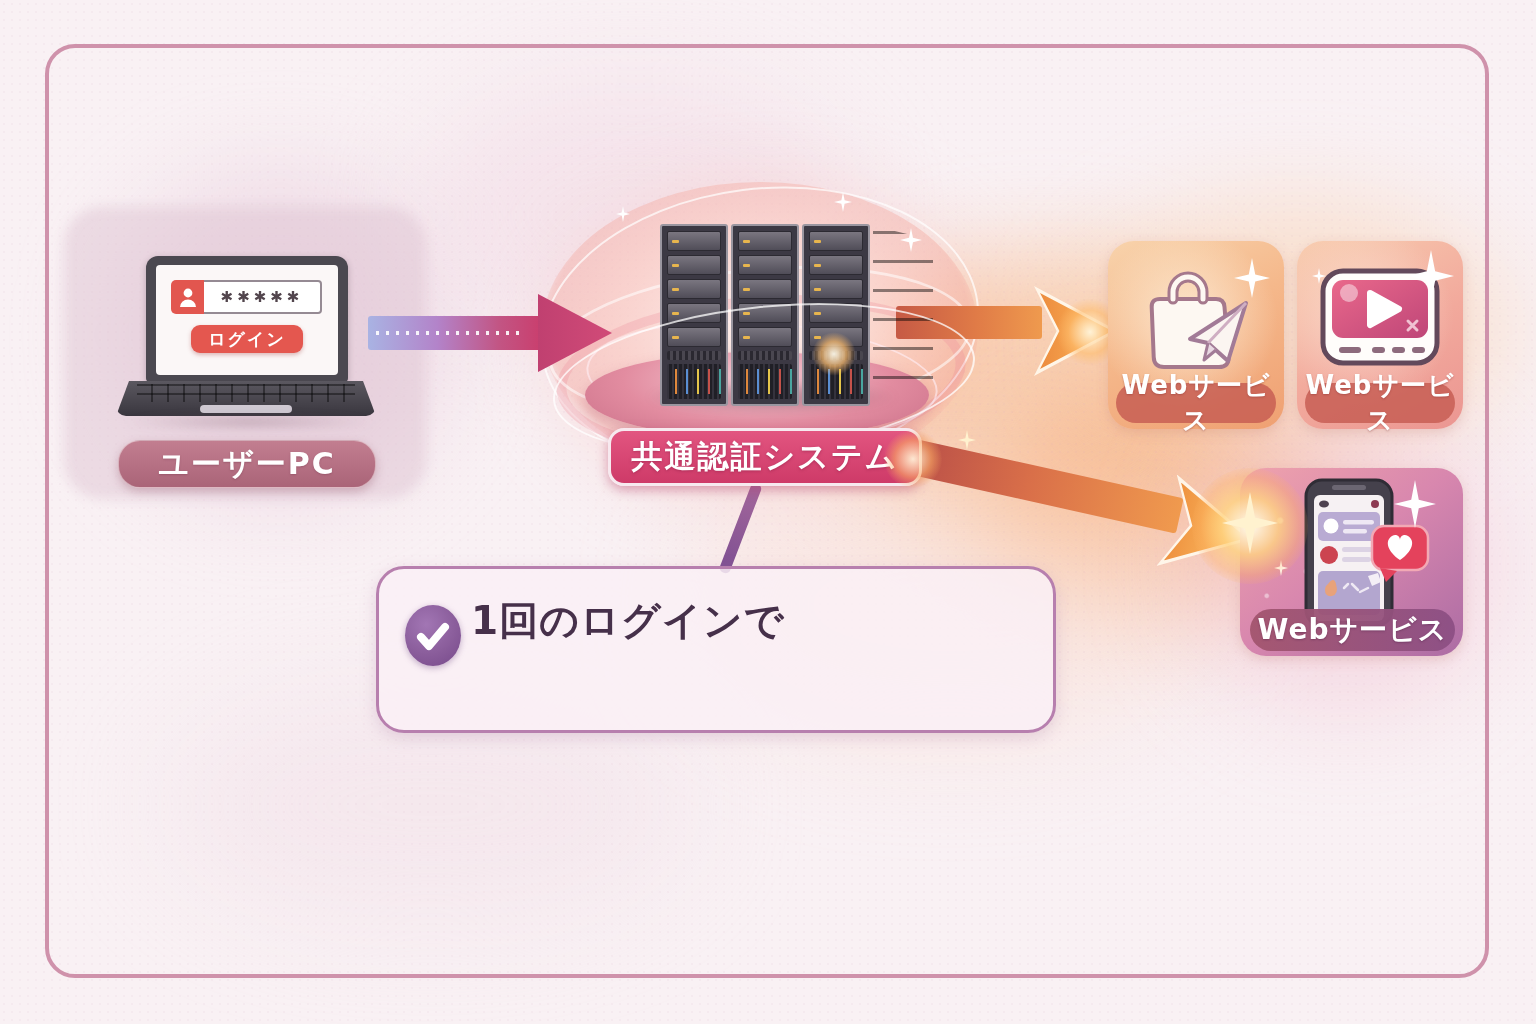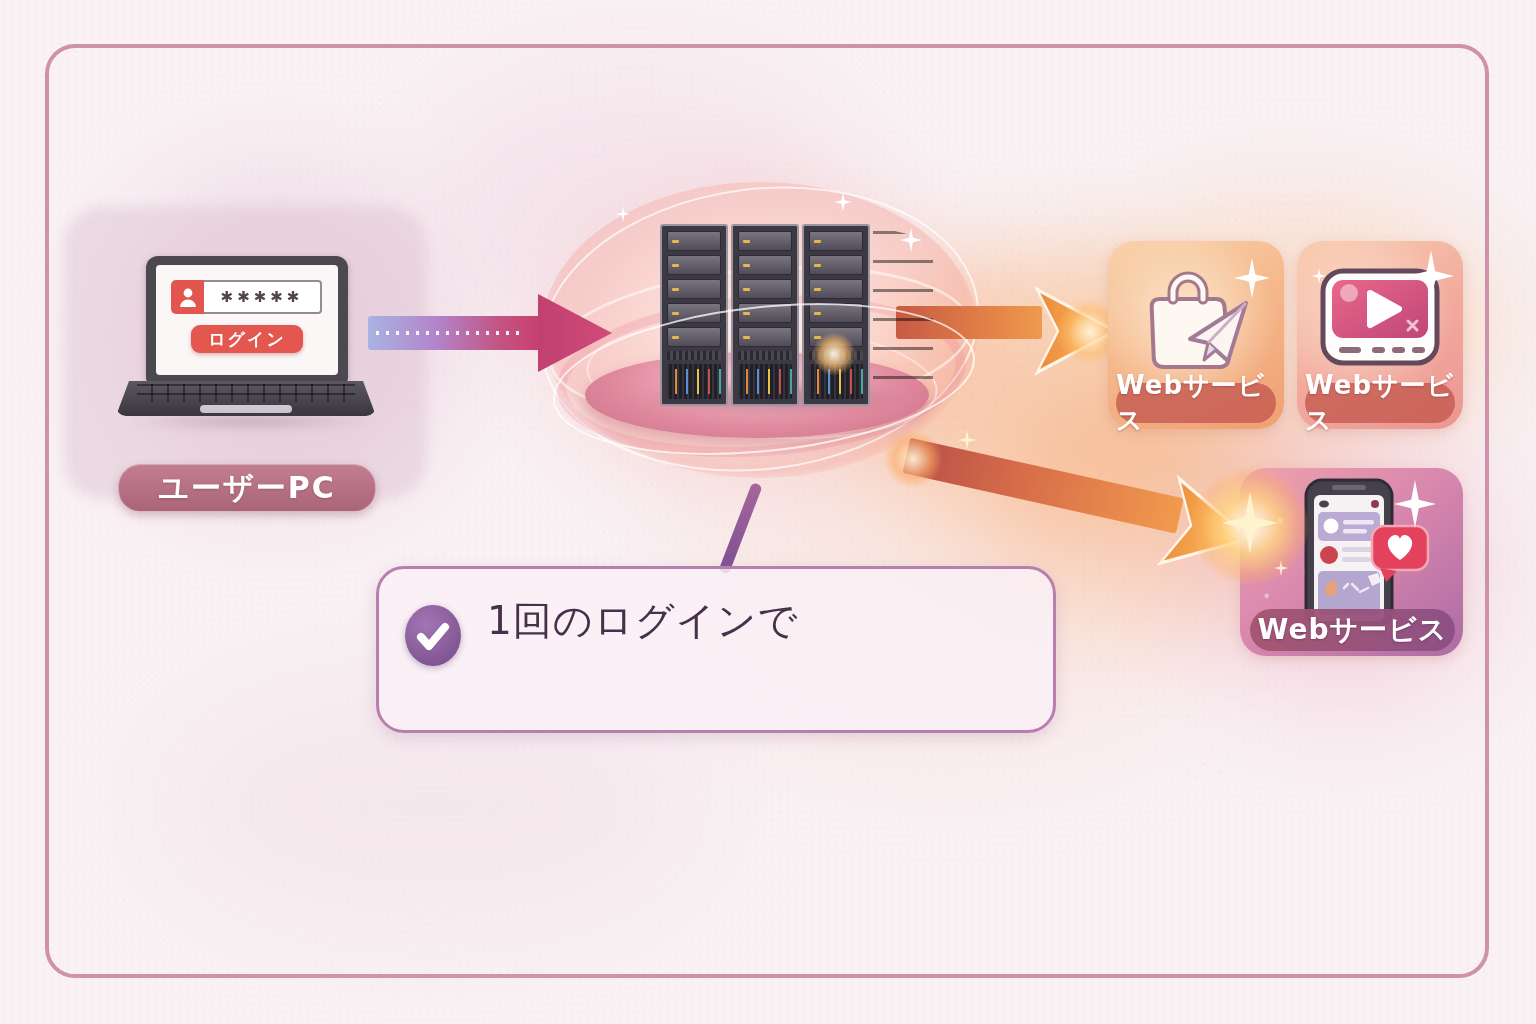--- a/index.html
+++ b/index.html
@@ -49,21 +49,21 @@
     clip-path:polygon(5% 0,95% 0,100% 100%,0 100%);border-radius:0 0 10px 10px;}
   .laptop-kbd::before{content:"";position:absolute;left:8%;right:8%;top:3px;height:18px;
     background-image:repeating-linear-gradient(90deg,transparent 0 14px,rgba(0,0,0,.4) 14px 16px),
       repeating-linear-gradient(0deg,transparent 0 7px,rgba(0,0,0,.4) 7px 9px);}
   .trackpad{position:absolute;left:50%;bottom:3px;transform:translateX(-50%);
     width:92px;height:8px;background:#cfc9d2;border-radius:4px;}
   .laptop-shadow{position:absolute;left:122px;top:414px;width:256px;height:16px;border-radius:50%;
     background:radial-gradient(ellipse,rgba(120,90,105,.35),transparent 70%);filter:blur(4px);}
   
   .pill{position:absolute;display:flex;align-items:center;justify-content:center;
-    color:#fff;font-weight:bold;letter-spacing:2px;margin-top:24px;}
+    color:#fff;font-weight:bold;letter-spacing:2px;}
   .userpc-pill{left:118px;top:440px;width:258px;height:48px;border-radius:22px;
     background:linear-gradient(180deg,#c27e90,#aa6478);
     border:1px solid rgba(255,255,255,.45);font-size:30px;
     box-shadow:0 4px 10px rgba(150,90,110,.35);text-shadow:0 1px 2px rgba(120,60,80,.4);}
   .auth-pill{left:608px;top:428px;width:314px;height:58px;border-radius:16px;
     background:linear-gradient(180deg,#e25580,#ce3a68);
     border:3px solid #f7e9ef;font-size:31px;
     box-shadow:0 4px 12px rgba(180,60,100,.45);text-shadow:0 1px 3px rgba(140,30,70,.5);z-index:7;}
   
   .dome{position:absolute;left:542px;top:182px;width:436px;height:296px;border-radius:50%;
@@ -122,21 +122,21 @@
   .a3-chev{left:274px;top:-7px;width:76px;height:80px;background:linear-gradient(90deg,#ee913f,#ffc468);}
   .a3-glow{position:absolute;left:1192px;top:468px;width:116px;height:116px;border-radius:50%;z-index:9;
     background:radial-gradient(circle,rgba(255,252,240,.98) 0%,rgba(255,212,130,.8) 35%,rgba(255,180,100,.35) 60%,transparent 75%);}
   .a3-start-glow{position:absolute;left:884px;top:430px;width:58px;height:58px;border-radius:50%;
     background:radial-gradient(circle,rgba(255,240,215,.95) 0%,rgba(250,170,100,.6) 45%,transparent 72%);z-index:8;}
   
   .connector{position:absolute;left:752px;top:484px;width:11px;height:95px;
     background:linear-gradient(180deg,#a4679b,#7d4f92);border-radius:5px;
     transform:rotate(21deg);transform-origin:top center;z-index:6;}
   
-  .svc{position:absolute;border-radius:26px;overflow:visible;box-shadow:0 4px 12px rgba(190,120,110,.25);}
+  .svc{position:absolute;border-radius:26px;overflow:visible;box-shadow:0 4px 12px rgba(190,120,110,.25);text-align:center;}
   .svc1{left:1108px;top:241px;width:176px;height:188px;
     background:linear-gradient(155deg,#f8d3ac 0%,#f5b88b 45%,#efa072 100%);}
   .svc1::before{content:"";position:absolute;inset:0;border-radius:26px;
     background:radial-gradient(circle at 45% 42%,rgba(255,246,228,.75) 0%,transparent 62%);}
   .svc2{left:1297px;top:241px;width:166px;height:188px;
     background:linear-gradient(150deg,#f8cdb0 0%,#f2a99c 55%,#eb9692 100%);}
   .svc2::before{content:"";position:absolute;inset:0;border-radius:26px;
     background:radial-gradient(circle at 40% 40%,rgba(255,240,230,.6) 0%,transparent 60%);}
   .svc3{left:1240px;top:468px;width:223px;height:188px;
     background:linear-gradient(140deg,#efa3ac 0%,#d887ae 48%,#ac6ca4 100%);}
@@ -155,21 +155,21 @@
     background:linear-gradient(90deg,rgba(163,85,110,.95),rgba(140,79,132,.95));
     text-shadow:0 1px 2px rgba(90,40,80,.5);}
   
   .callout{position:absolute;left:376px;top:566px;width:680px;height:167px;border-radius:28px;
     background:rgba(250,240,246,.85);border:3.5px solid #b77fae;z-index:7;
     box-shadow:0 5px 16px rgba(170,120,160,.25);}
   .check-circle{position:absolute;left:26px;top:36px;width:56px;height:61px;border-radius:50%;
     background:radial-gradient(circle at 38% 32%,#a276b4,#8a5d9b 55%,#76498a);
     display:flex;align-items:center;justify-content:center;
     box-shadow:0 2px 6px rgba(110,70,130,.4);}
-  .callout-text{position:absolute;left:108px;top:24px;color:#46304a;font-weight:400;
+  .callout-text{position:absolute;left:92px;top:24px;color:#46304a;font-weight:700;
     font-size:39px;line-height:56px;letter-spacing:1px;}
   
   .sp{position:absolute;background:#fff;pointer-events:none;
     clip-path:polygon(50% 0,59% 41%,100% 50%,59% 59%,50% 100%,41% 59%,0 50%,41% 41%);
     filter:drop-shadow(0 0 4px rgba(255,255,255,.9));}
   .sp-y{background:#fff2cf;filter:drop-shadow(0 0 6px rgba(255,220,140,.95));}
   .sp1{left:1234px;top:258px;width:36px;height:40px;}
   .sp2{left:1408px;top:250px;width:46px;height:52px;}
   .sp3{left:1394px;top:480px;width:42px;height:48px;}
   .sp4{left:1222px;top:492px;width:56px;height:62px;z-index:10;}
@@ -278,20 +278,21 @@
           <div class="cables">
             <i></i>
           </div>
       </div>
     </div>
   </div>
   <div class="ring ring-front"></div>
   <div class="glowdot gd1"></div>
 
   <div class="connector"></div>
+  <div class="pill auth-pill">共通認証システム</div>
 
   <div class="svc svc1">
     <svg class="svc-icon" style="left:20px;top:18px;" width="138" height="128" viewBox="0 0 138 128">
       <path d="M32 40 h56 q8 0 8.5 8 l4 50 q.7 10 -9.5 10 H36 q-10 0 -10.3 -10 l-2 -50 q-.3 -8 8.3 -8 z" fill="#fdf8f2" stroke="#a5788c" stroke-width="4" stroke-linejoin="round"></path>
       <path d="M45 40 v-7 a15 15 0 0 1 30 0 v7" fill="none" stroke="#a5788c" stroke-width="11" stroke-linecap="round"></path>
       <path d="M45 40 v-7 a15 15 0 0 1 30 0 v7" fill="none" stroke="#fdf8f2" stroke-width="5" stroke-linecap="round"></path>
       <path d="M62 80 L118 44 L100 102 L80 84 Z" fill="#fbf5f1" stroke="#a27b97" stroke-width="4" stroke-linejoin="round"></path>
       <path d="M118 44 L80 84" stroke="#cfaec2" stroke-width="3"></path>
       <path d="M80 84 L76 101 L88 91" fill="#e8d8e2" stroke="#a27b97" stroke-width="3" stroke-linejoin="round"></path>
     </svg>

